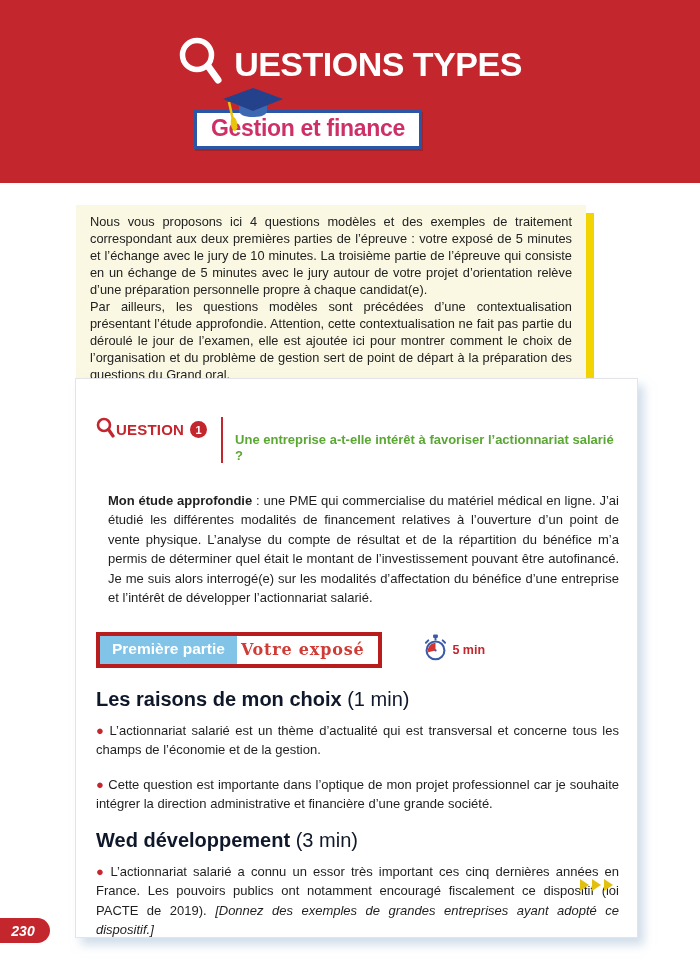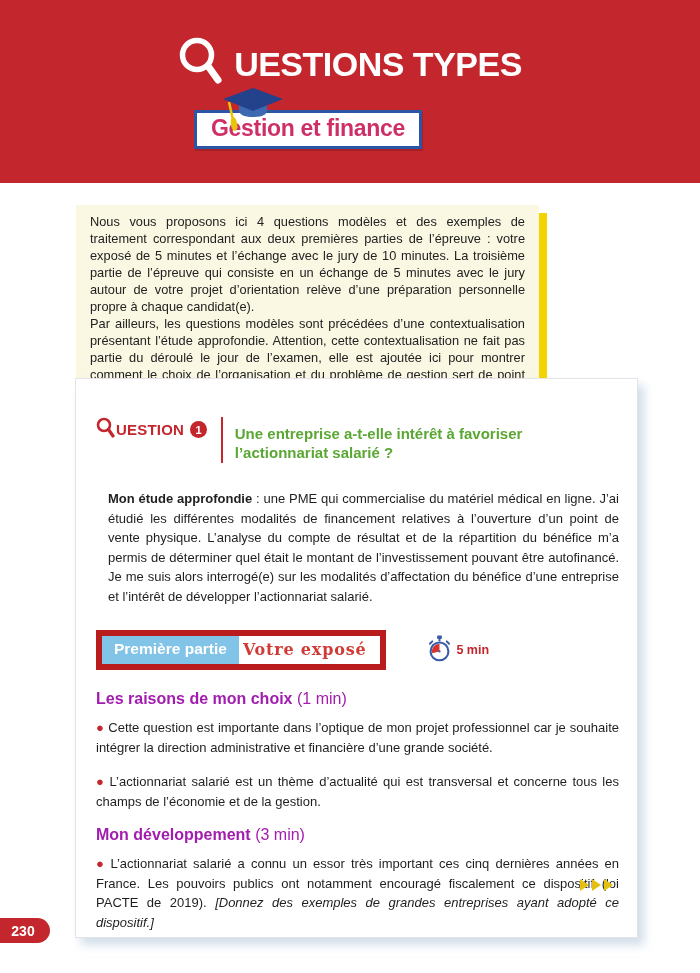--- a/index.html
+++ b/index.html
@@ -16,21 +16,21 @@
   .main-title .mag{margin-right:2px;margin-top:2px;}
   .badge-wrap{position:absolute;left:0;top:110px;width:616px;display:flex;justify-content:center;}
   .subject-badge{
     background:#fff;border:3px solid #2d55a5;padding:3px 14px 5px 14px;
     font-weight:bold;font-size:23px;color:#ce2f67;letter-spacing:-.3px;line-height:1.1;
     box-shadow:1px 2px 0 rgba(0,0,0,.15);
   }
   .grad-cap{position:absolute;left:219px;top:86px;z-index:2;}
   
   .intro-box{
-    position:absolute;left:76px;top:205px;width:463px;box-sizing:border-box;
+    position:absolute;left:76px;top:205px;width:510px;box-sizing:border-box;
     background:#faf7e2;padding:8px 14px 9px 14px;
     box-shadow:8px 8px 0 #f2d403;
     font-size:12.8px;line-height:17px;text-align:justify;color:#222;
   }
   .intro-box p{margin:0;}
   
   .card{
     position:absolute;left:75px;top:378px;width:563px;height:560px;box-sizing:border-box;
     background:#fff;border:1px solid #e3e3e8;
     box-shadow:6px 7px 9px rgba(173,194,216,.55);
@@ -39,53 +39,53 @@
   .q-header{display:flex;align-items:flex-start;margin:0 0 26px 0;}
   .q-label{display:flex;align-items:center;color:#c4262d;font-weight:bold;font-size:15px;
     letter-spacing:.2px;}
   .q-label .mag-sm{margin-right:1px;}
   .q-num{
     width:17px;height:17px;border-radius:50%;background:#c4262d;color:#fff;
     display:inline-flex;align-items:center;justify-content:center;
     font-size:11px;font-weight:bold;margin-left:6px;
   }
   .q-divider{width:2px;background:#c4262d;height:46px;margin:0 12px 0 14px;}
-  .q-title{color:#5aa733;font-weight:bold;font-size:15px;line-height:1.25;max-width:410px;margin-top:8px;}
+  .q-title{color:#5aa733;font-weight:bold;font-size:13px;line-height:1.25;max-width:410px;margin-top:15px;}
   .context-p{font-size:13px;line-height:1.5;text-align:justify;margin:0 0 24px 12px;}
   .context-lead{font-weight:bold;}
   
   .banner-row{display:flex;align-items:center;margin:0 0 20px 0;}
-  .part-banner{display:flex;border:6px solid #b91c1c;background:#fff;}
+  .part-banner{display:flex;border:4px solid #b91c1c;background:#fff;}
   .part-banner .part-name{
     background:#82c3e8;color:#fff;font-weight:bold;font-size:15.5px;
     padding:4px 12px 5px 12px;white-space:nowrap;
   }
   .part-banner .part-type{
     font-family:"DejaVu Serif", serif;font-weight:bold;color:#d03b35;
     font-size:16px;letter-spacing:.8px;padding:4px 14px 5px 4px;white-space:nowrap;
   }
   .timer{display:flex;align-items:center;margin-left:42px;}
   .timer-label{color:#c4262d;font-weight:bold;font-size:12.5px;margin-left:5px;}
   
-  .sec-heading{font-size:16px;color:#a21caf;margin:0 0 10px 0;}
+  .sec-heading{font-size:20px;color:#0f172a;margin:0 0 10px 0;}
   .sec-heading b{font-weight:bold;}
   .sec-heading .dur{font-weight:normal;}
   .bullet-item{font-size:13px;line-height:1.5;text-align:justify;margin:0 0 15px 0;}
   .bullet-dot{color:#c4262d;font-size:13px;margin-right:4px;}
   .bullet-item em{font-style:italic;}
   .sec{margin-bottom:8px;}
   
   .next-arrows{position:absolute;right:24px;bottom:46px;display:flex;gap:3px;}
   .tri{width:0;height:0;border-left:9px solid #e3c00f;border-top:6.5px solid transparent;
     border-bottom:6.5px solid transparent;}
   
   .page-pill{
     position:absolute;left:0;top:918px;width:50px;height:25px;background:#c4262d;
     border-radius:0 13px 13px 0;color:#fff;font-weight:bold;font-size:14px;
-    display:flex;align-items:center;justify-content:center;padding-right:4px;box-sizing:border-box;
+    display:flex;align-items:center;justify-content:center;padding-right:4px;box-sizing:border-box;font-style:italic;
   }
 </style>
 </head>
 <body>
 
 <div class="red-band"></div>
 
 <div class="main-title">
   <span class="mag">
     <svg width="44" height="50" viewBox="0 0 44 50">
@@ -152,26 +152,26 @@
           <circle cx="12" cy="17" r="1.2" fill="#3a5ba8"></circle>
         </svg>
       </span>
       <span class="timer-label">5 min</span>
     </span>
   </div>
 
   <div class="sec">
     <p class="sec-heading"><b>Les raisons de mon choix</b>
       <span class="dur">(1 min)</span></p>
+    <p class="bullet-item"><span class="bullet-dot">●</span><span>L’actionnariat salarié est un thème d’actualité qui est transversal et concerne tous les champs de l’économie et de la gestion.</span></p>
     <p class="bullet-item"><span class="bullet-dot">●</span><span>Cette question est importante dans l’optique de mon projet professionnel car je souhaite intégrer la direction administrative et financière d’une grande société.</span></p>
-    <p class="bullet-item"><span class="bullet-dot">●</span><span>L’actionnariat salarié est un thème d’actualité qui est transversal et concerne tous les champs de l’économie et de la gestion.</span></p>
   </div>
 
   <div class="sec">
-    <p class="sec-heading"><b>Mon développement</b>
+    <p class="sec-heading"><b>Wed développement</b>
       <span class="dur">(3 min)</span></p>
     <p class="bullet-item"><span class="bullet-dot">●</span><span>L’actionnariat salarié a connu un essor très important ces cinq dernières années en France. Les pouvoirs publics ont notamment encouragé fiscalement ce dispositif (loi PACTE de 2019). </span><em>[Donnez des exemples de grandes entreprises ayant adopté ce dispositif.]</em></p>
   </div>
 
   <div class="next-arrows">
     <span class="tri"></span>
     <span class="tri"></span>
     <span class="tri"></span>
   </div>
 </div>

